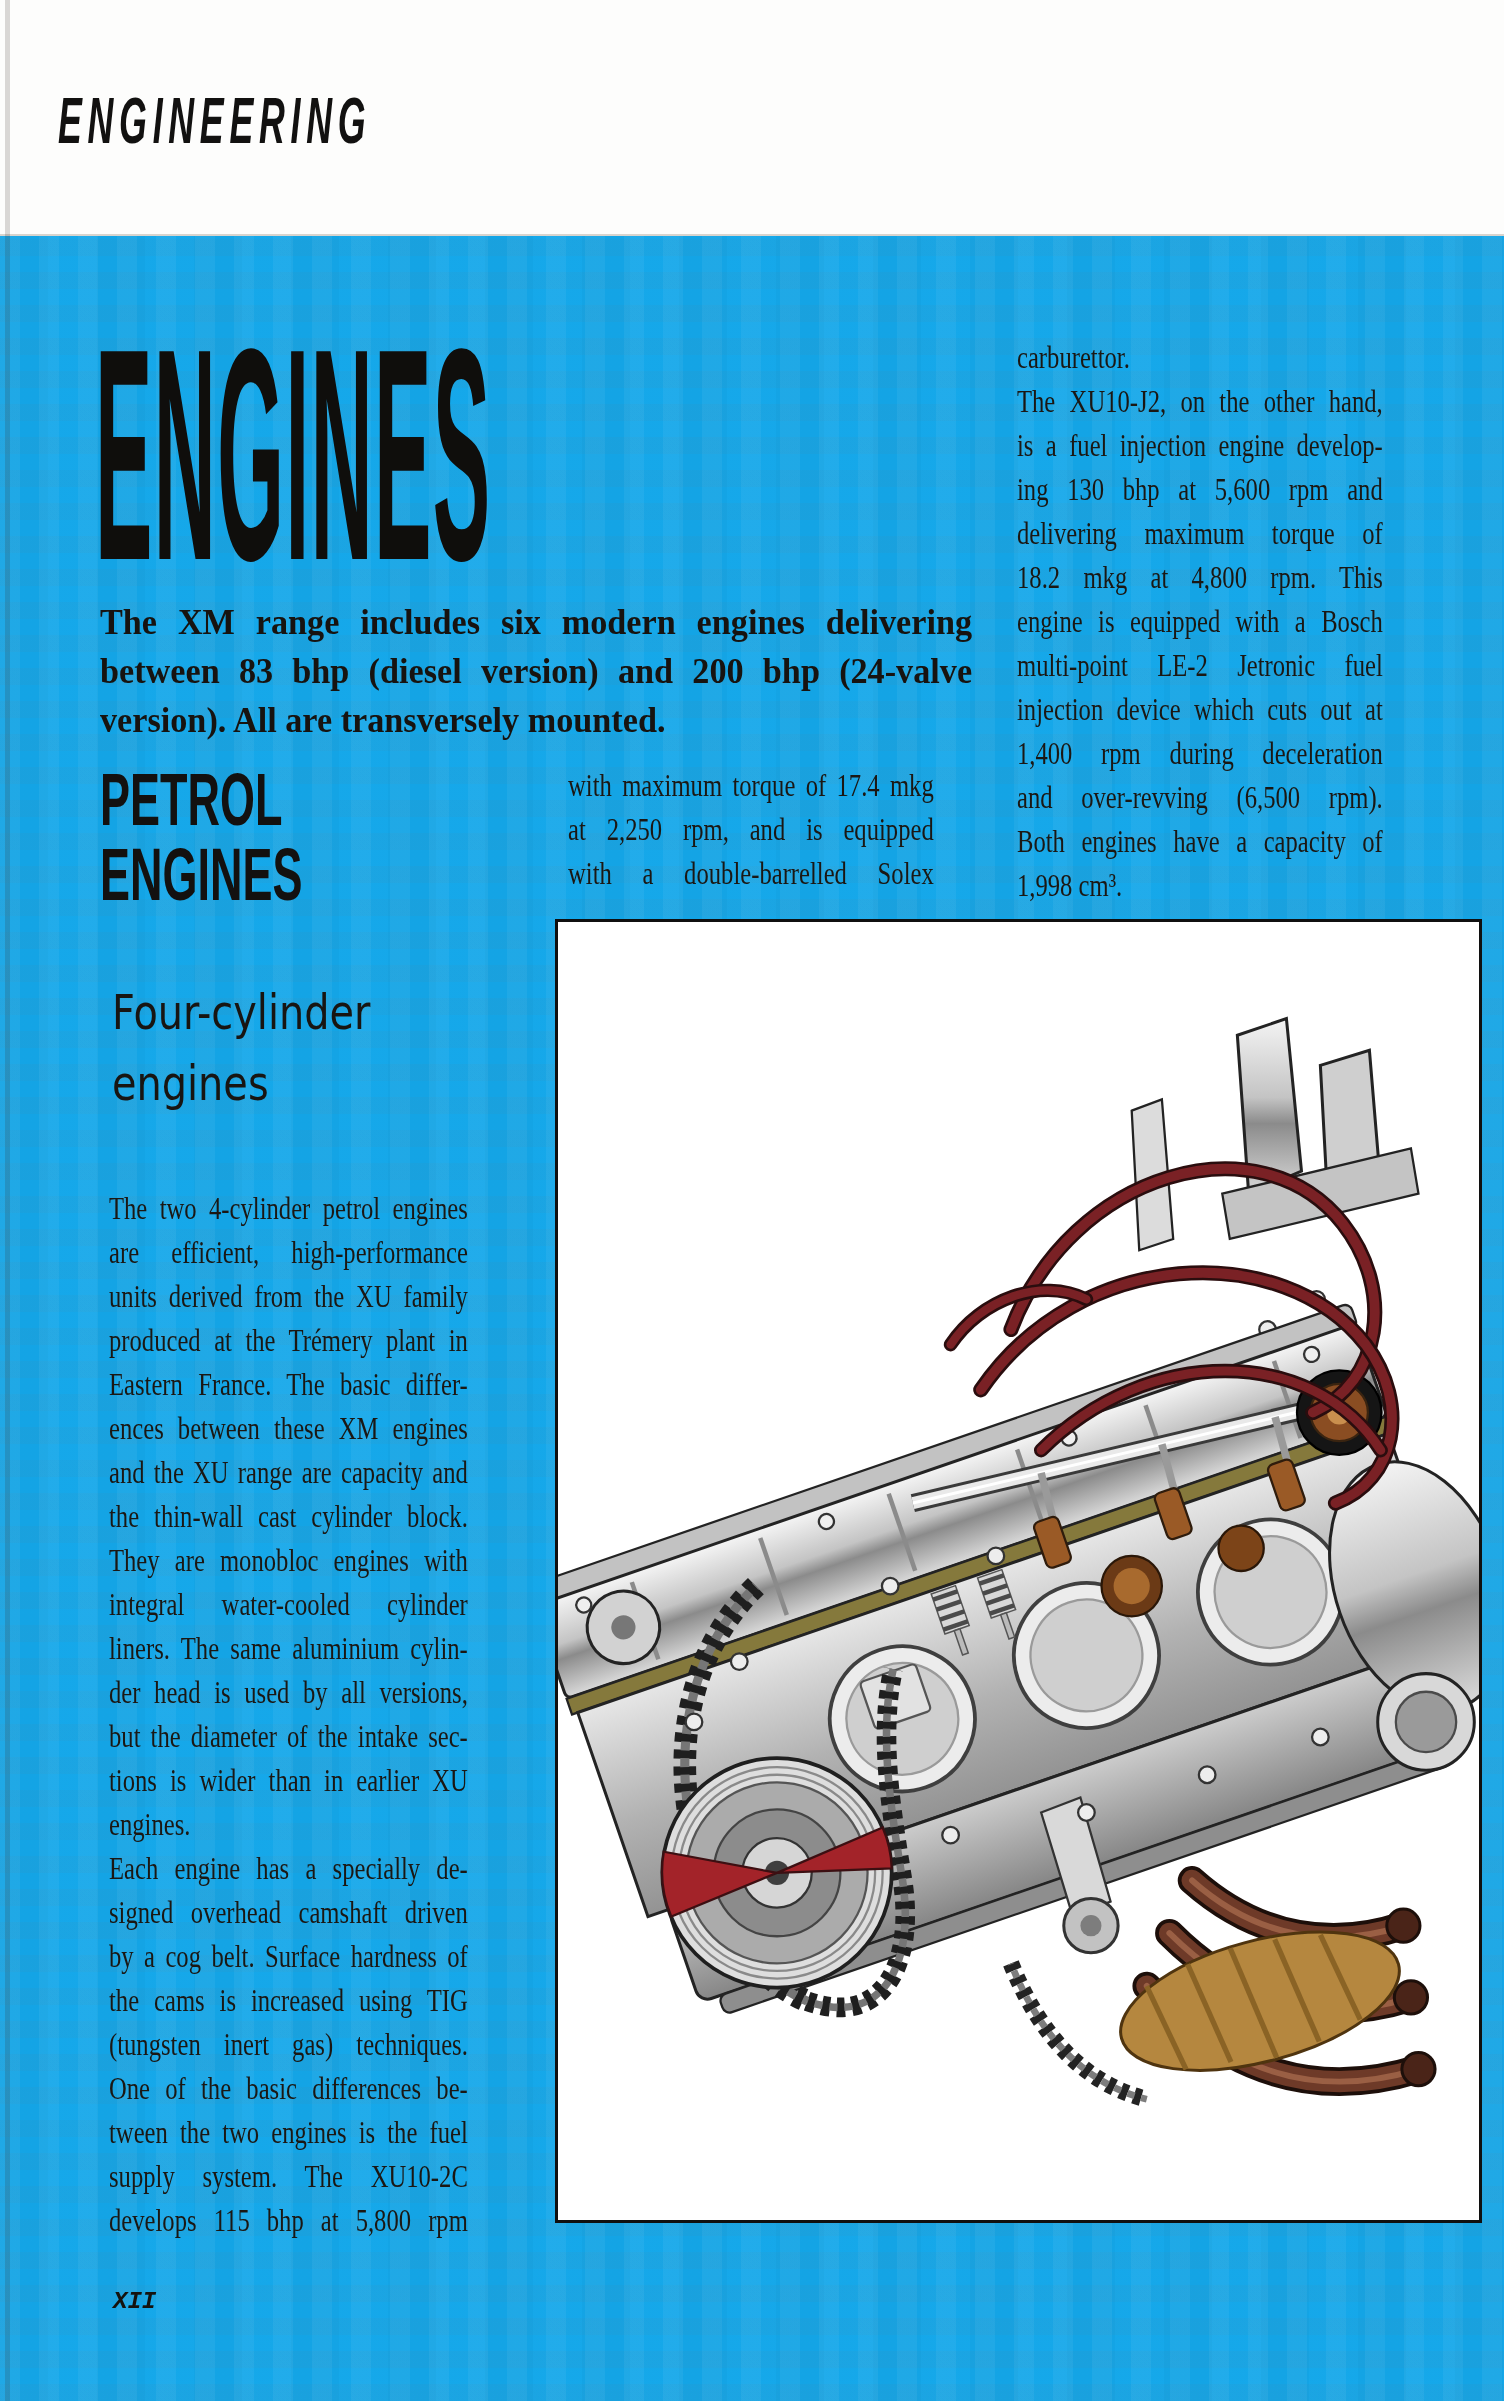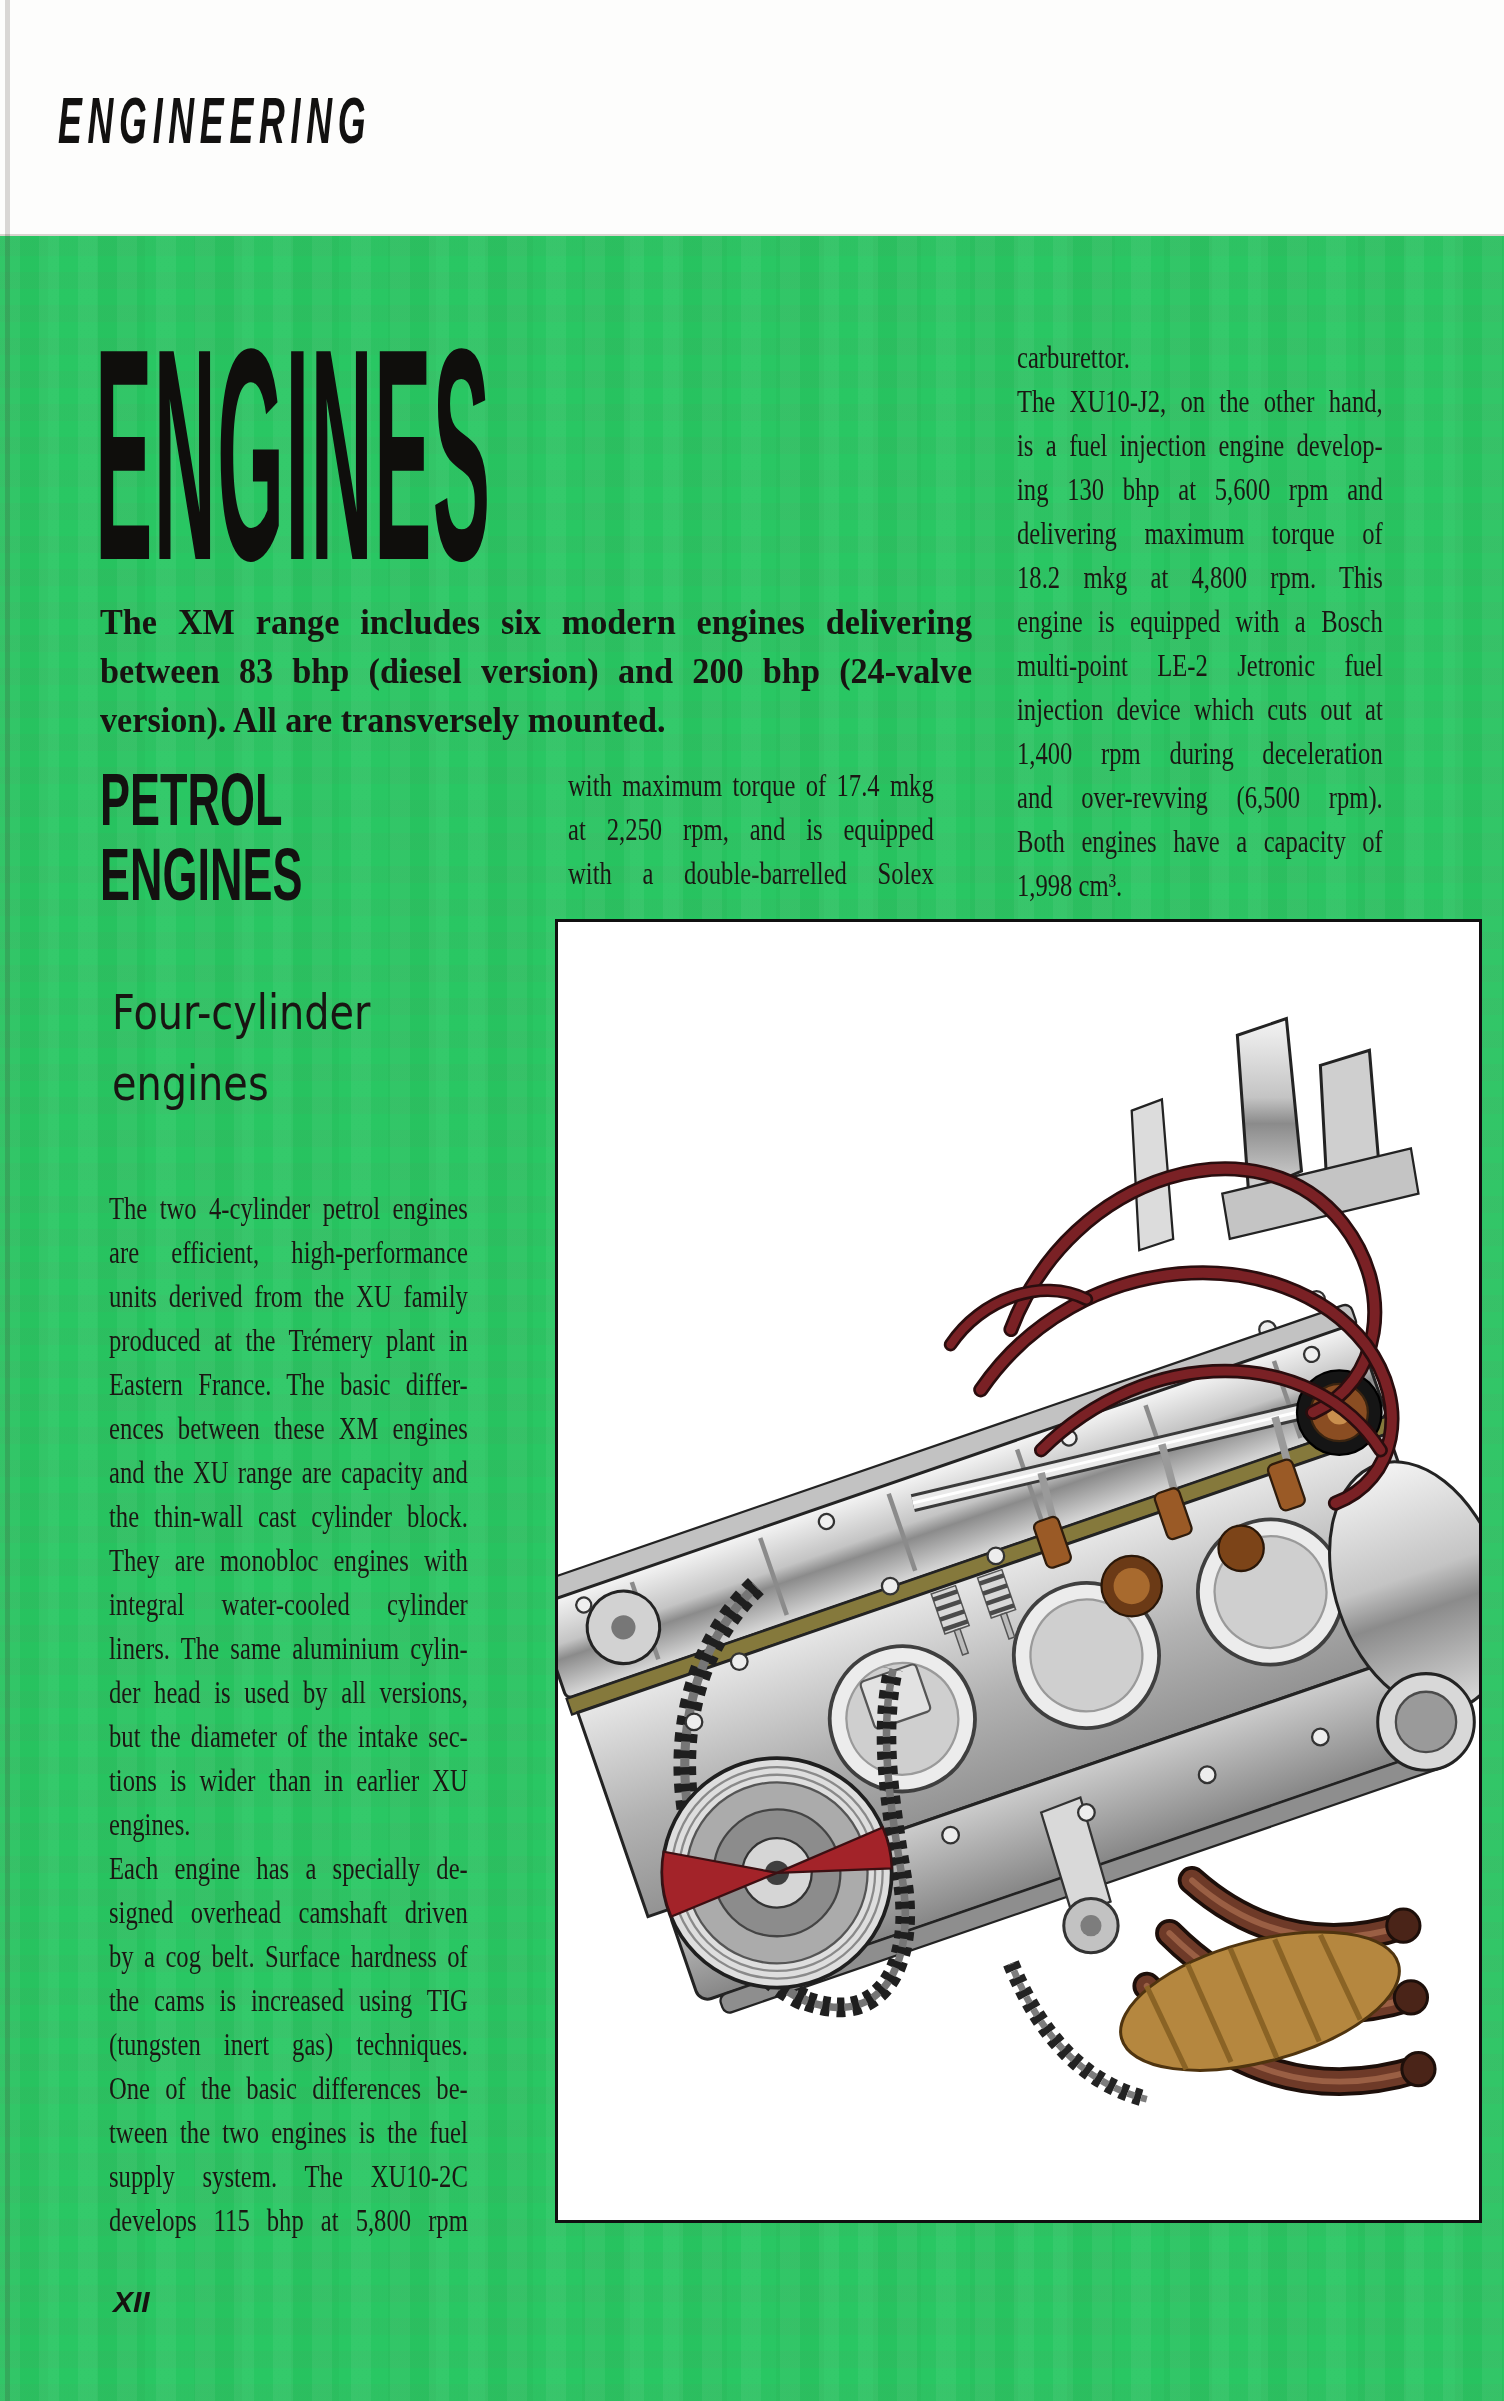--- a/index.html
+++ b/index.html
@@ -1,18 +1,18 @@
 <!DOCTYPE html>
 <html style="font-size:12px"><head>
 <meta charset="utf-8">
 <style>
   html,body{margin:0;padding:0;background:#8d8a86;}
   .page{
     position:relative; width:1505px; height:2401px;
-    background:#22c55e; overflow:hidden;
+    background:#0ea5e9; overflow:hidden;
     font-family:"Liberation Serif", serif; color:#1b1713;
   }
   
   .page::before{
     content:""; position:absolute; left:0; right:0; top:235px; bottom:0;
     background-image:
       repeating-linear-gradient(90deg, rgba(255,255,255,.05) 0 19.6px, rgba(0,0,0,0) 19.6px 39px),
       repeating-linear-gradient(0deg, rgba(128,106,96,.05) 0 16.6px, rgba(0,0,0,0) 16.6px 33px),
       repeating-linear-gradient(90deg, rgba(163,140,132,.04) 0 48px, rgba(255,255,255,.03) 48px 97px);
     pointer-events:none;
@@ -59,22 +59,22 @@
     font-size:48px; line-height:71px; color:#181512; white-space:nowrap;
     transform:scaleX(.83); transform-origin:left top;
   }
   .figure-box{
     position:absolute; left:555px; top:919px; width:921px; height:1298px;
     background:#ffffff; border:3.8px solid #101010; box-sizing:content-box;
   }
   .figure-box svg{display:block; width:921px; height:1298px;}
   .page-number{
     position:absolute; left:113px; top:2285px;
-    font-family:Liberation Sans, sans-serif; font-weight:700; font-style:italic;
-    font-size:30px; line-height:33px; color:#15130f;
+    font-family:Liberation Mono, monospace; font-weight:700; font-style:italic;
+    font-size:24px; line-height:33px; color:#15130f;
   }
 </style>
 </head>
 <body>
 
 <div class="page">
 
   <div class="header-band">
     <div class="section-label">ENGINEERING</div>
   </div>

